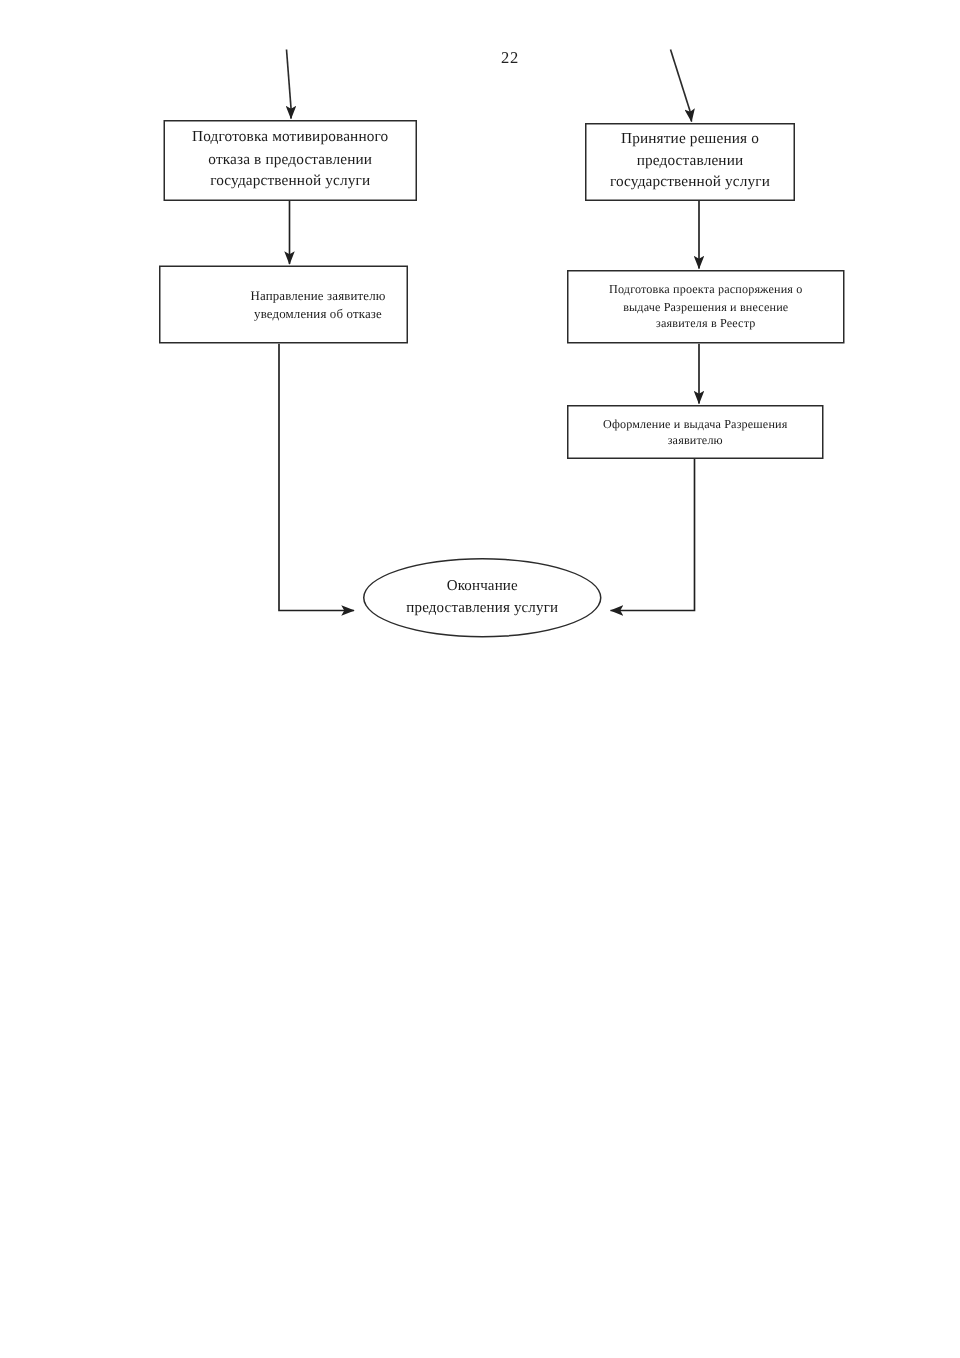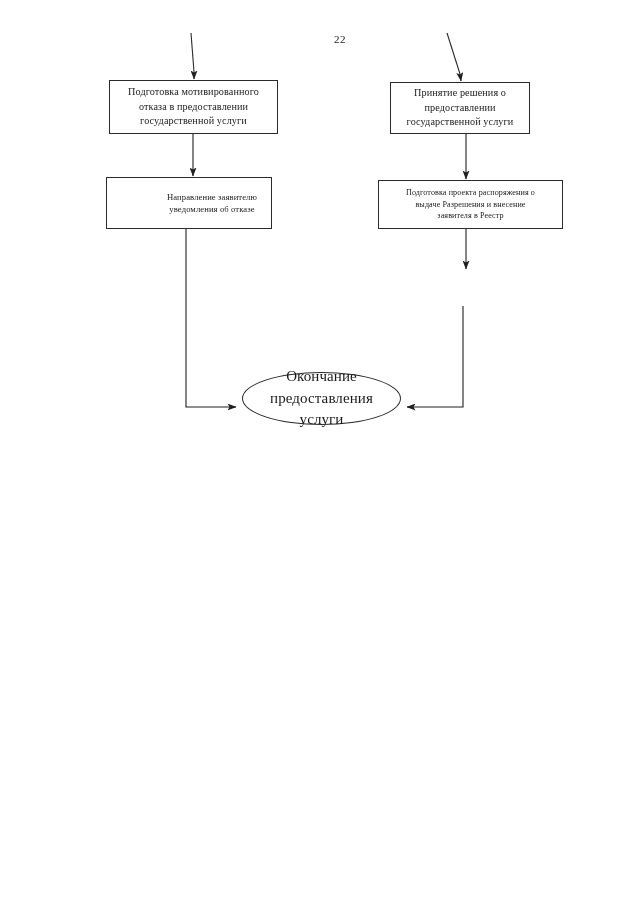--- a/index.html
+++ b/index.html
@@ -75,21 +75,21 @@
   #node-right-2 {
     left: 378px; top: 180px; width: 185px; height: 49px;
     font-size: 8.1px;
   }
   #node-right-3 {
     left: 378px; top: 270px; width: 171px; height: 36px;
     font-size: 8.1px;
   }
   #node-end {
     left: 242px; top: 372px; width: 159px; height: 53px;
-    font-size: 15px;
+    font-size: 10px;
   }
   .ellipse {
     border: 1px solid #2b2b2b;
     border-radius: 50% / 50%;
   }
   .ellipse .label {
     line-height: 1.45;
   }
 </style>
 </head>
@@ -146,18 +146,21 @@
   </div>
 
   <div class="node box" id="node-right-1">
     <span class="label">Принятие решения о<br>предоставлении<br>государственной услуги</span>
   </div>
 
   <div class="node box" id="node-right-2">
     <span class="label">Подготовка проекта распоряжения о<br>выдаче Разрешения и внесение<br>заявителя в Реестр</span>
   </div>
 
+  <div class="node box" id="node-right-3">
+    <span class="label">Оформление и выдача Разрешения<br>заявителю</span>
+  </div>
 
   <div class="node ellipse" id="node-end">
     <span class="label">Окончание<br>предоставления услуги</span>
   </div>
 
 </div>
 
 </body></html>

